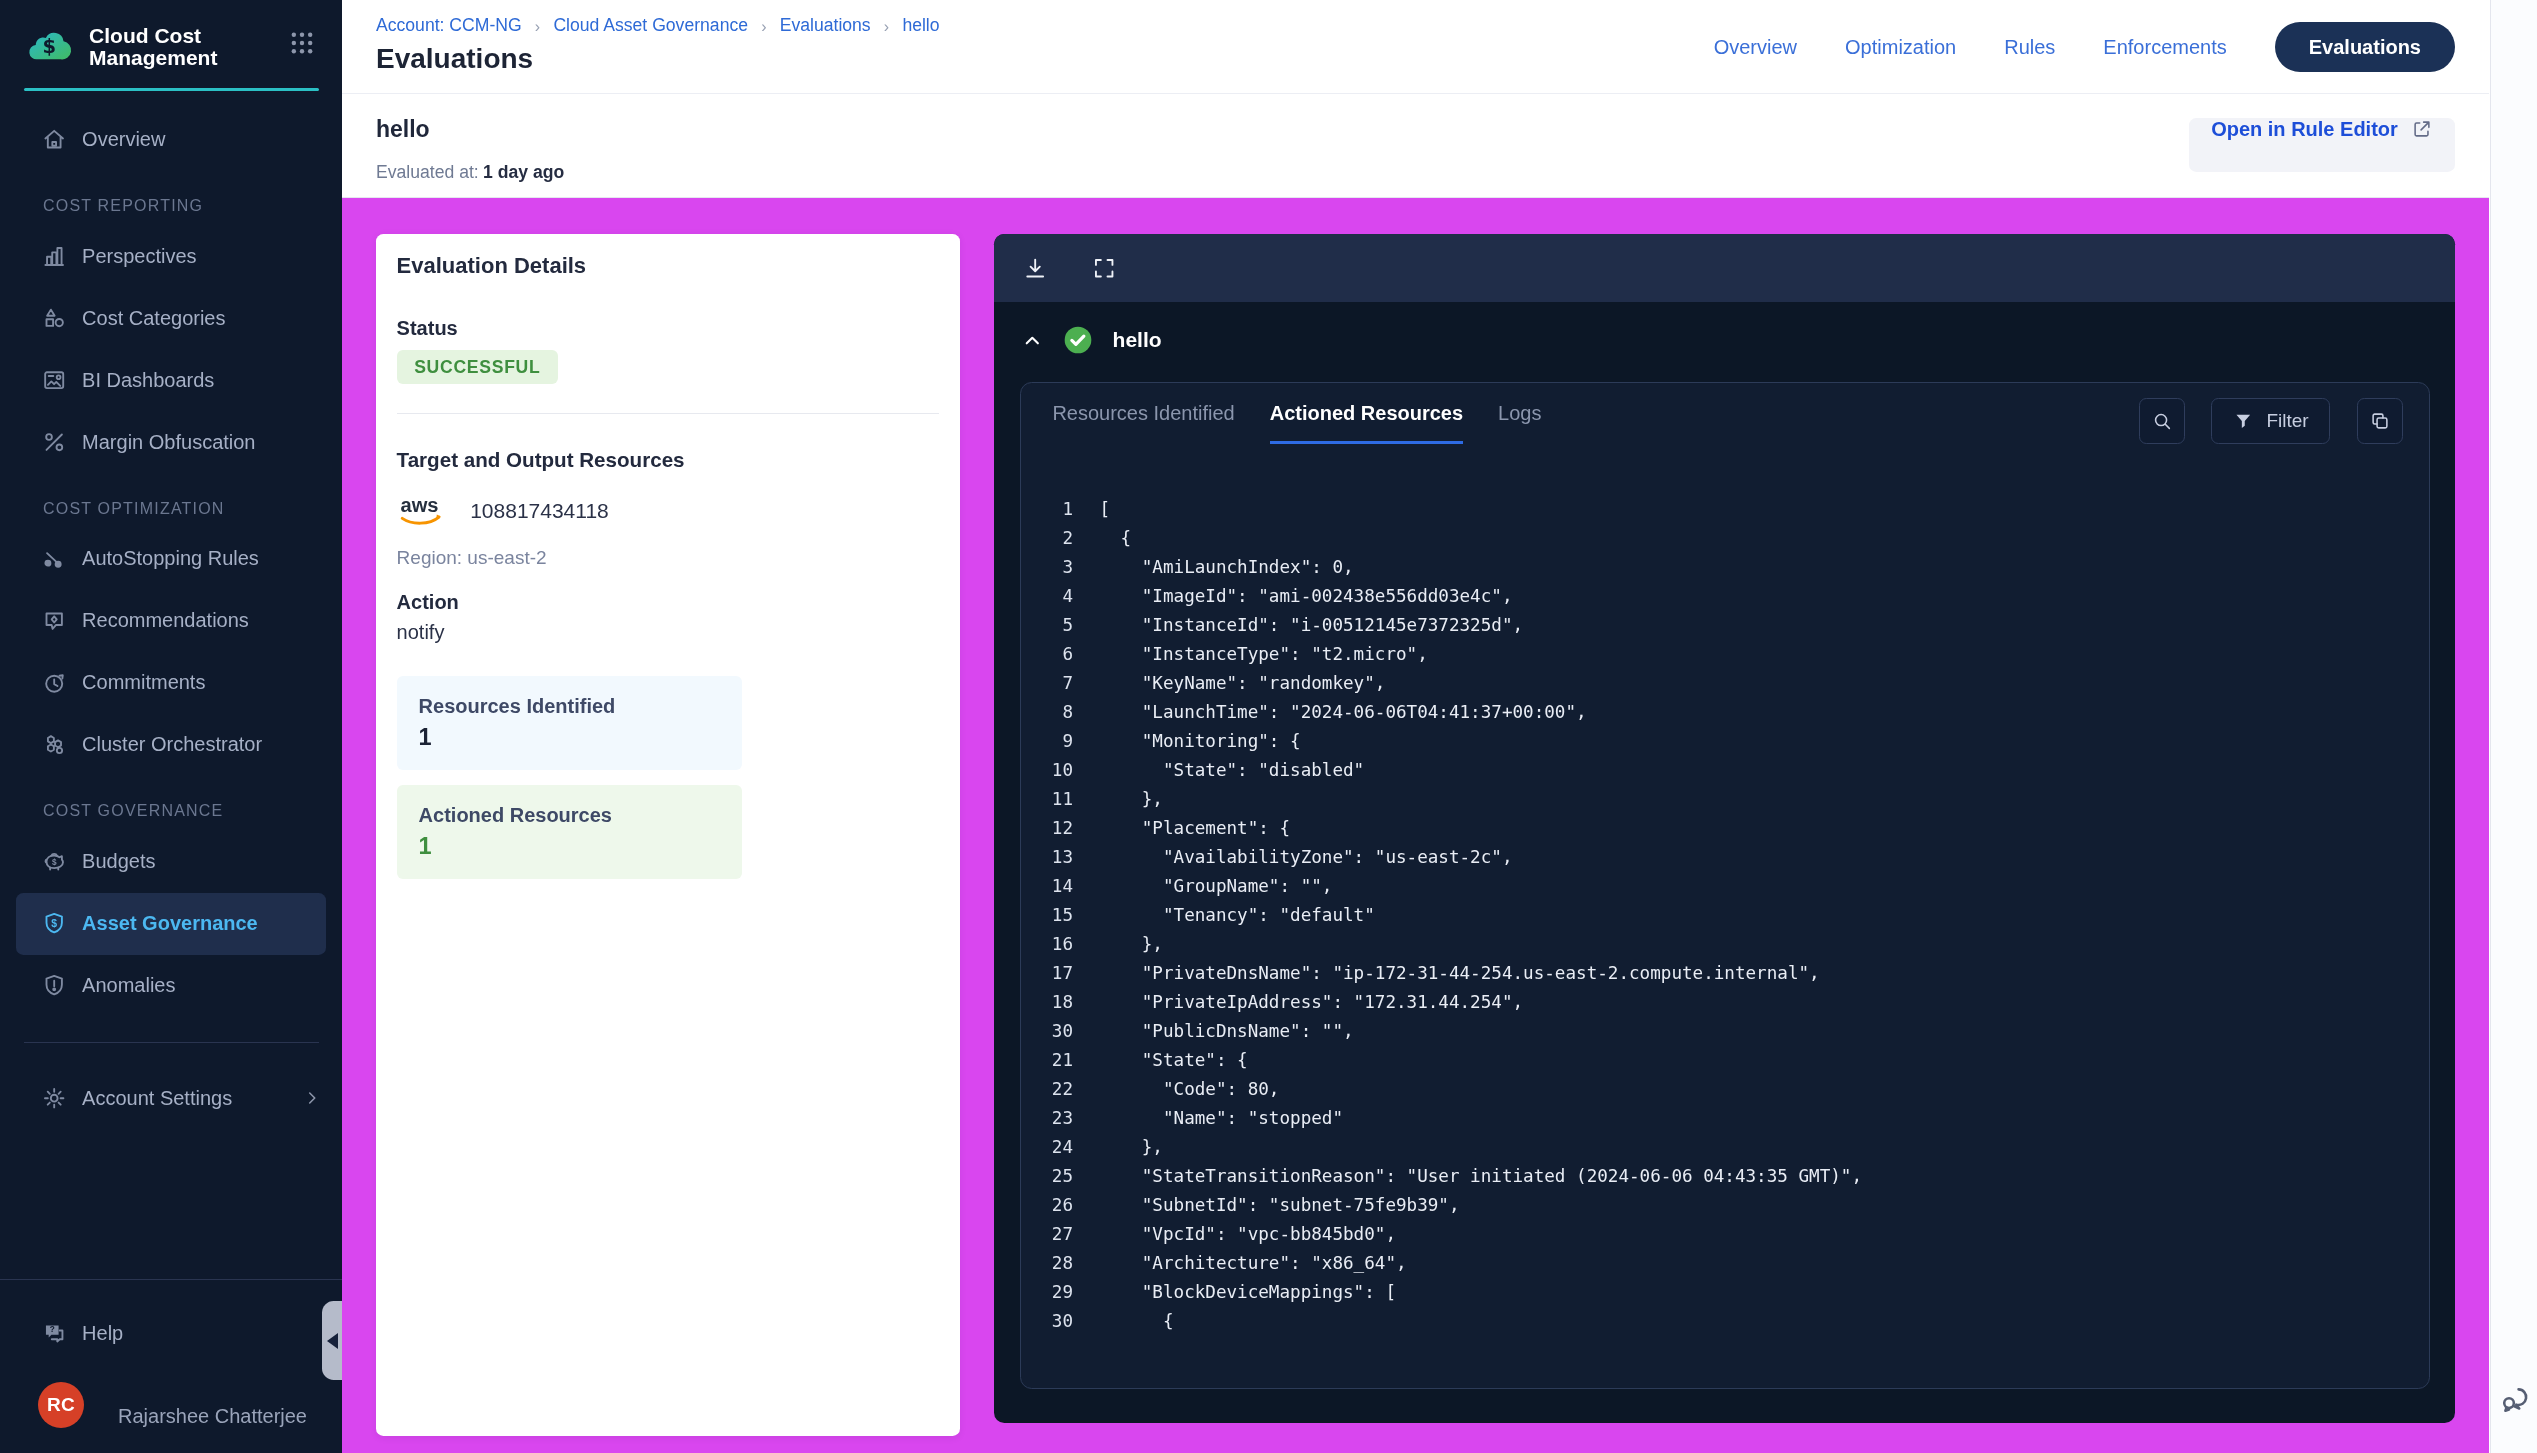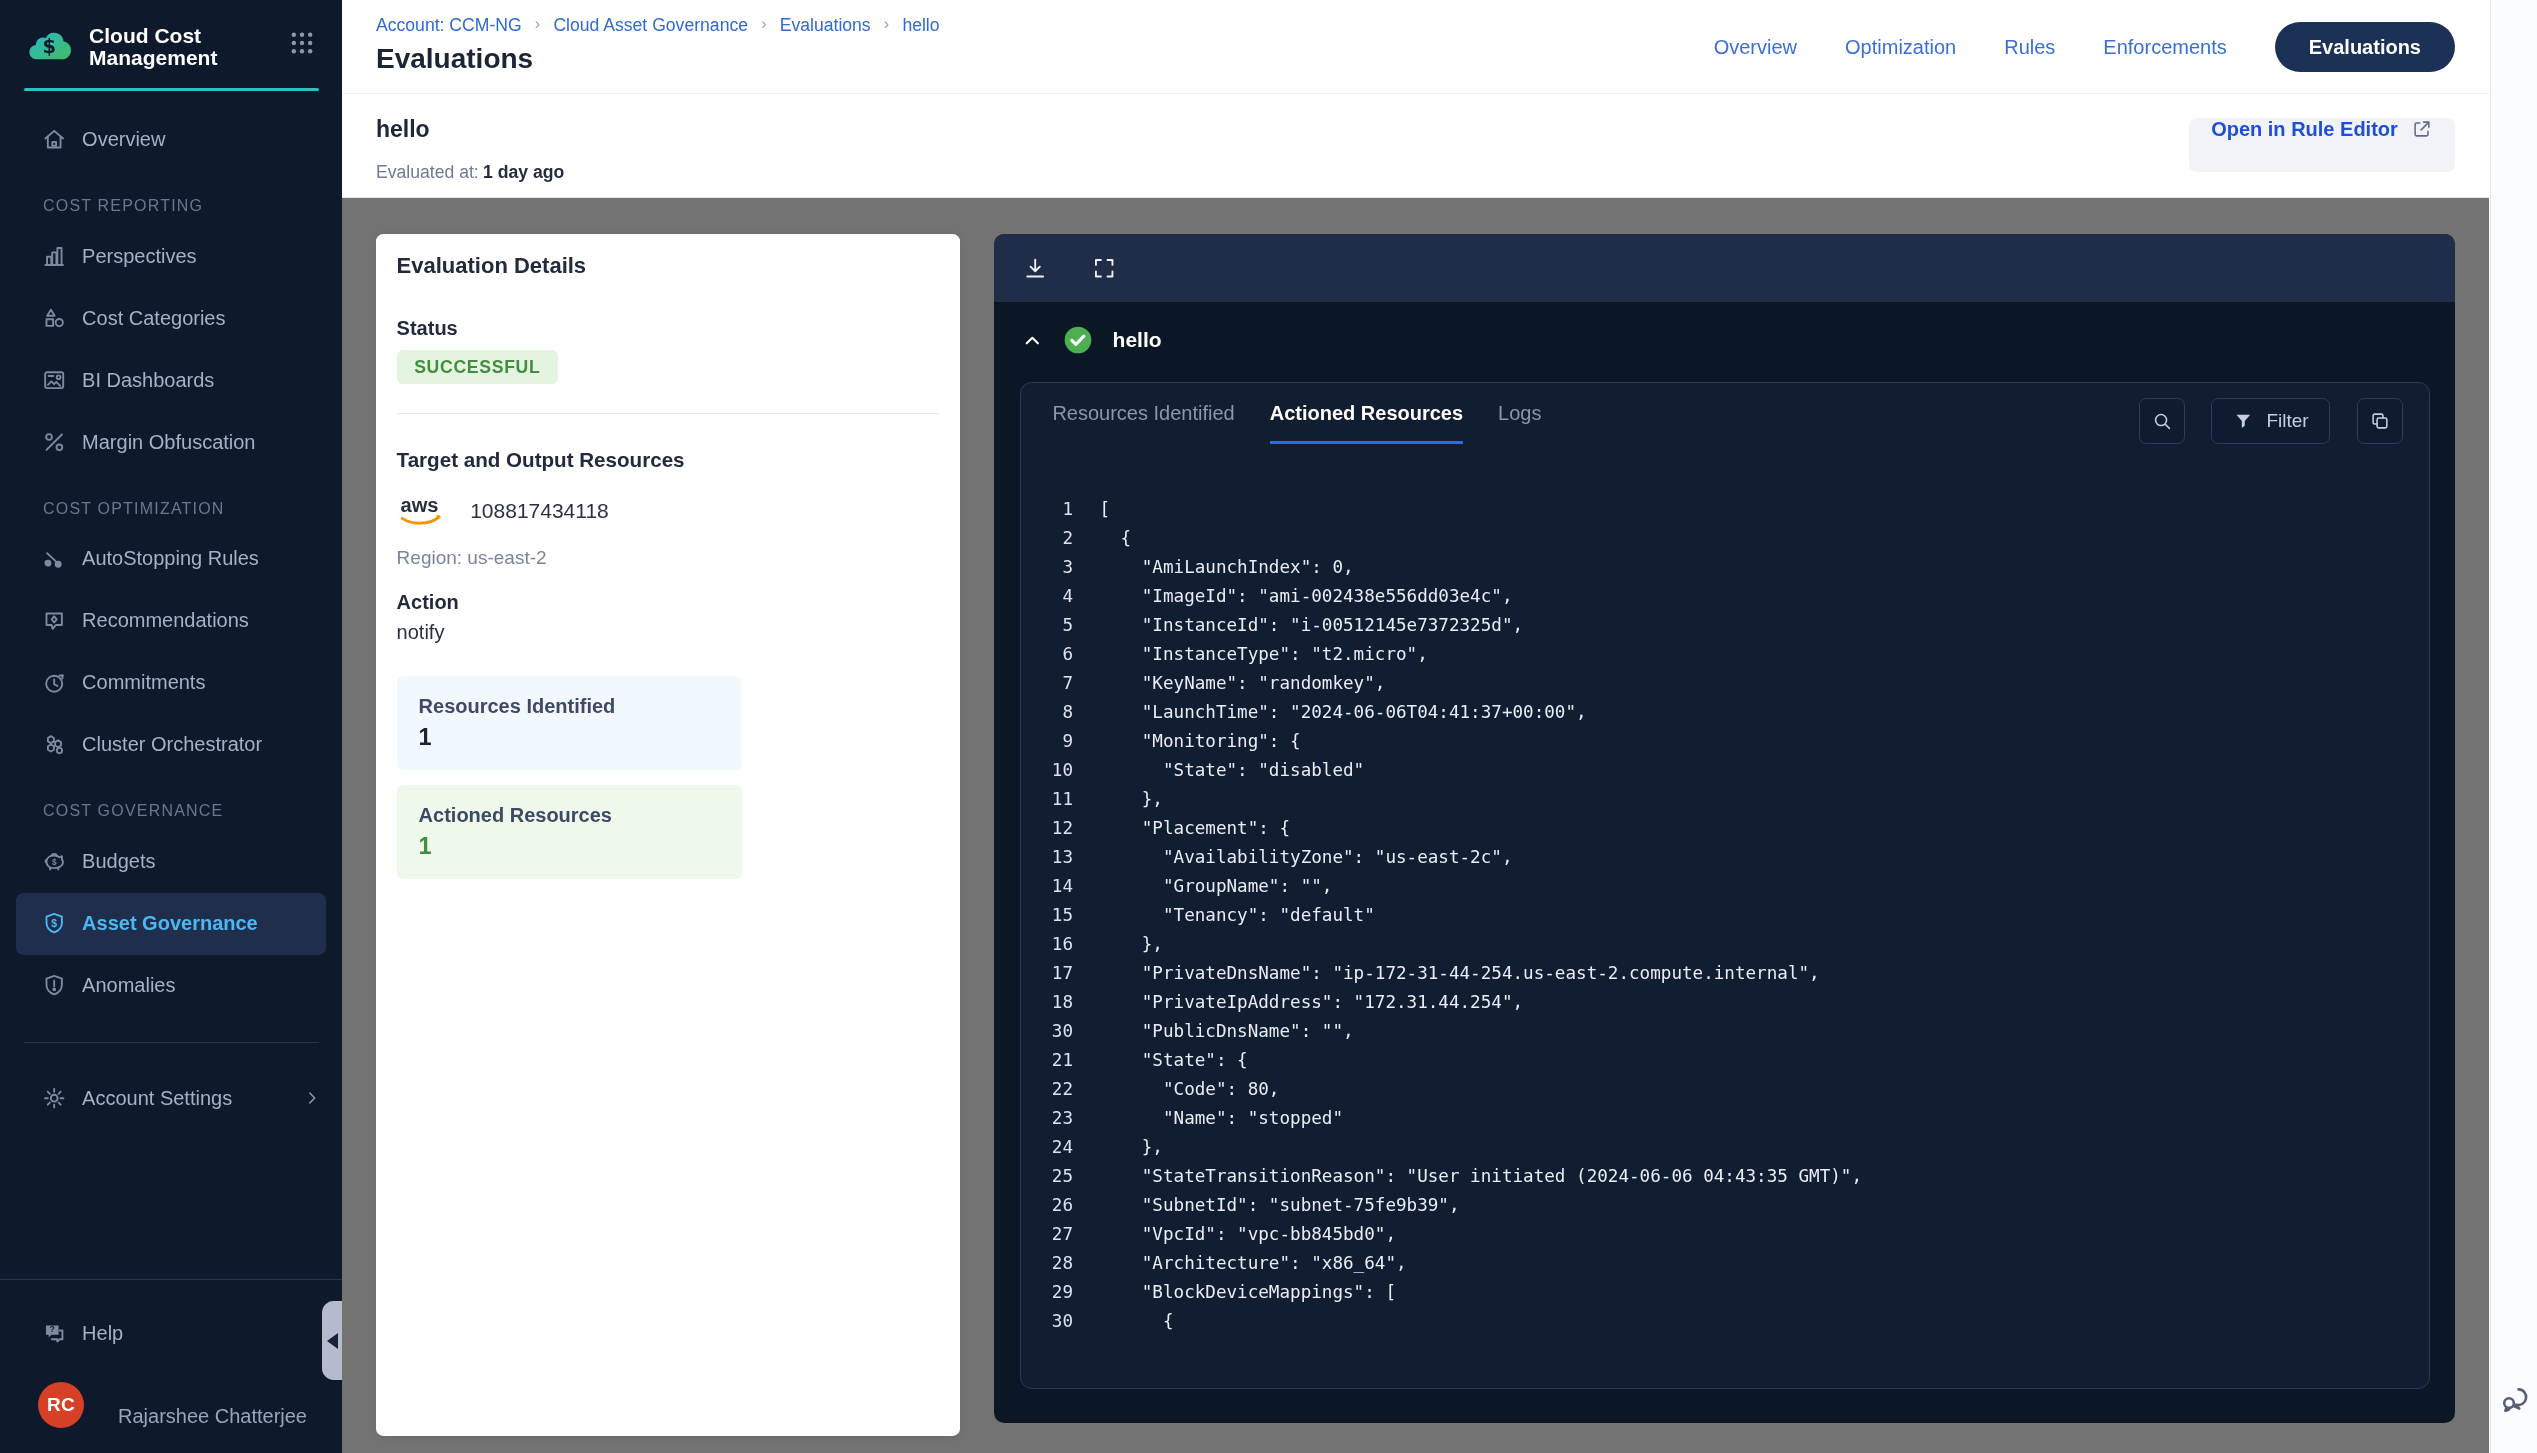--- a/index.html
+++ b/index.html
@@ -28,34 +28,34 @@
   .side-bottom { position:absolute; left:0; right:0; bottom:0; border-top:0.7px solid #293450; padding:22px 0 26.4px 0; }
   .profile-row { display:flex; align-items:flex-end; padding-left:38px; margin-top:17.6px; cursor:pointer; }
   .avatar { width:46px; height:46px; border-radius:50%; background:#d64027; color:#fff; font-size:19px; font-weight:700; display:flex; align-items:center; justify-content:center; letter-spacing:0.4px; }
   .profile-name { margin-left:34px; font-size:20px; color:#9aa4ba; }
   .collapse-handle { position:absolute; right:0; top:1301px; width:20px; height:79px; background:#b5bbca; border-radius:11.7px 0 0 11.7px; display:flex; align-items:center; justify-content:center; cursor:pointer; }
   .collapse-handle::after { content:''; width:0; height:0; border-top:8px solid transparent; border-bottom:8px solid transparent; border-right:11px solid #16213a; }
   .ic svg { width:100%; height:100%; display:block; }
   
   .main { position:absolute; left:342px; top:0; width:2147px; height:1454px; }
   .topbar { height:94px; background:#fff; border-bottom:0.7px solid #eceef4; position:relative; }
-  .breadcrumb { position:absolute; left:34px; top:14.7px; display:flex; align-items:flex-start; gap:13.2px; font-size:17.6px; }
+  .breadcrumb { position:absolute; left:34px; top:14.7px; display:flex; align-items:flex-end; gap:13.2px; font-size:17.6px; }
   .crumb { color:#2e6ad6; cursor:pointer; }
   .crumb-sep { color:#98a1b3; font-size:16px; }
   .page-title { position:absolute; left:34px; top:43px; font-size:28px; font-weight:700; color:#1d2435; }
   .top-nav { position:absolute; right:34px; top:0; height:94px; display:flex; align-items:center; gap:48px; }
   .top-link { font-size:20px; font-weight:500; color:#3a6fd8; cursor:pointer; }
   .top-link.pill { background:#1b3156; color:#ffffff; font-weight:600; padding:13.2px 34px; border-radius:734px; }
   .subheader { height:104px; background:#fff; border-bottom:0.7px solid #e5e7ee; position:relative; }
   .eval-name { position:absolute; left:34px; top:22px; font-size:23px; font-weight:700; color:#20273a; }
   .eval-at { position:absolute; left:34px; top:68px; font-size:17.6px; color:#6f7a93; }
   .eval-at b { color:#262d42; font-weight:700; margin-left:4.4px; }
   .rule-editor-btn { position:absolute; right:34px; top:24px; height:54px; background:#f2f3f8; border-radius:7.3px; display:flex; align-items:flex-start; gap:13.2px; padding:0 22px; font-size:20px; font-weight:600; color:#1d4ed8; cursor:pointer; }
   .rule-editor-btn .ic { width:22px; height:22px; color:#636b87; }
-  .content { position:absolute; top:198px; left:0; right:0; bottom:0; background:#737373; padding:36px 34px 31px 34px; display:flex; gap:34px; }
+  .content { position:absolute; top:198px; left:0; right:0; bottom:0; background:#d946ef; padding:36px 34px 31px 34px; display:flex; gap:34px; }
   
   .details-card { width:584px; height:1202px; flex-shrink:0; background:#ffffff; border-radius:7.3px; box-shadow:0 1.5px 7.3px rgba(30,40,70,.08); padding:19px 20.6px; }
   .card-title { font-size:22px; font-weight:600; color:#232a3e; }
   .lbl { font-size:20px; font-weight:700; color:#232a3e; }
   .lbl.status { margin-top:38px; }
   .badge { display:inline-block; margin-top:10.3px; background:#e5f4e0; color:#3f8f3f; font-size:17.6px; font-weight:700; letter-spacing:0.7px; padding:6.6px 17.6px; border-radius:5.9px; }
   .card-hr { border:none; border-top:1.1px solid #e7e9ef; margin:29px 0 0 0; }
   .lbl.target { margin-top:34px; font-size:20.6px; }
   .aws-row { margin-top:20.6px; display:flex; align-items:center; gap:17.6px; font-size:21px; color:#2a3147; }
   .aws-logo { width:56px; height:35px; }

